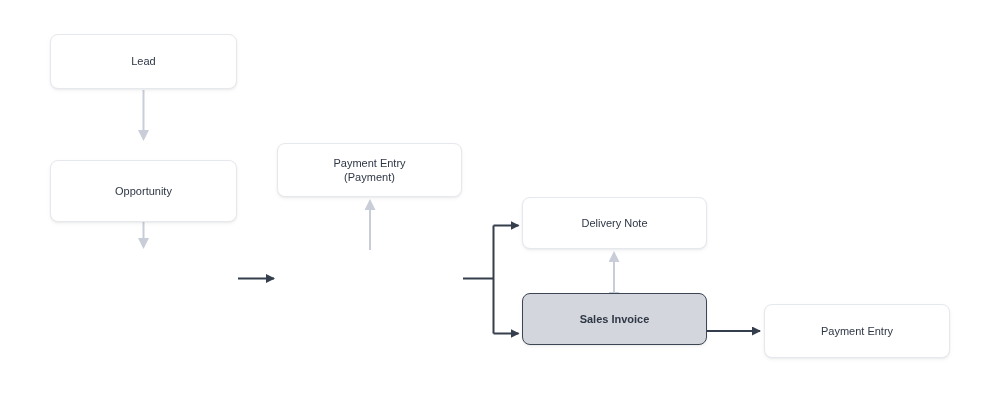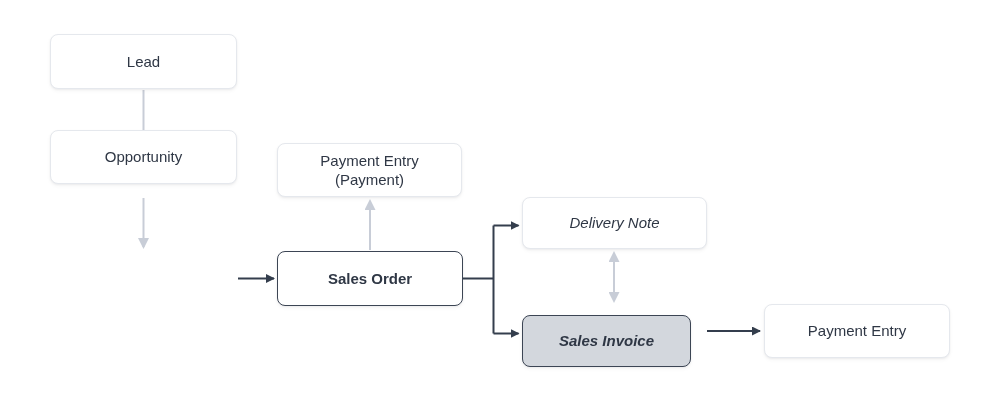--- a/index.html
+++ b/index.html
@@ -39,21 +39,21 @@
     position: absolute;
     box-sizing: border-box;
     display: flex;
     align-items: center;
     justify-content: center;
     text-align: center;
     background: var(--node-fill, #ffffff);
     border: 1px solid var(--node-border, #e5e8ed);
     border-radius: 8px;
     color: var(--node-text, #2f3745);
-    font-size: 15px;
+    font-size: 11px;
     line-height: 1.3;
     box-shadow: 0 1px 2px rgba(18, 25, 38, 0.05), 0 2px 4px rgba(18, 25, 38, 0.04);
   }
   .node.emphasis {
     border: 1.5px solid var(--emphasis-border, #3c4554);
     font-weight: 700;
   }
   .node.highlight {
     background: var(--highlight-fill, #d3d7dd);
     border: 1.5px solid var(--emphasis-border, #3c4554);
@@ -84,41 +84,38 @@
     <path class="edge-dark" d="M463,278.5 L493.5,278.5 M493.5,225.5 L493.5,333.5"></path>
     <path class="edge-dark" d="M493.5,225.5 L518.5,225.5" marker-end="url(#arrow-dark)"></path>
     <path class="edge-dark" d="M493.5,333.5 L518.5,333.5" marker-end="url(#arrow-dark)"></path>
     <path class="edge-dark" d="M707,331 L760,331" marker-end="url(#arrow-dark)"></path>
   </svg>
 
   <div class="node" style="left:50px; top:34px; width:187px; height:55px;">
     <span>Lead</span>
   </div>
 
-  <div class="node" style="left:50px; top:130px; width:187px; height:54px;">
+  <div class="node" style="left:50px; top:160px; width:187px; height:62px;">
     <span>Opportunity</span>
   </div>
 
   <div class="node" style="left:277px; top:143px; width:185px; height:54px;">
     <span>
       <span>Payment Entry</span><br>
       <span>(Payment)</span>
     </span>
   </div>
 
 
-  <div class="node emphasis" style="left:277px; top:251px; width:186px; height:55px;">
-    <span>Sales Order</span>
-  </div>
 
-  <div class="node" style="left:522px; top:197px; width:185px; height:52px;font-style:italic;">
+  <div class="node" style="left:522px; top:197px; width:185px; height:52px;">
     <span>Delivery Note</span>
   </div>
 
-  <div class="node highlight" style="left:522px; top:315px; width:169px; height:52px;font-style:italic;">
+  <div class="node highlight" style="left:522px; top:293px; width:185px; height:52px;">
     <span>Sales Invoice</span>
   </div>
 
   <div class="node" style="left:764px; top:304px; width:186px; height:54px;">
     <span>Payment Entry</span>
   </div>
 
 </div>
 
 </body></html>

